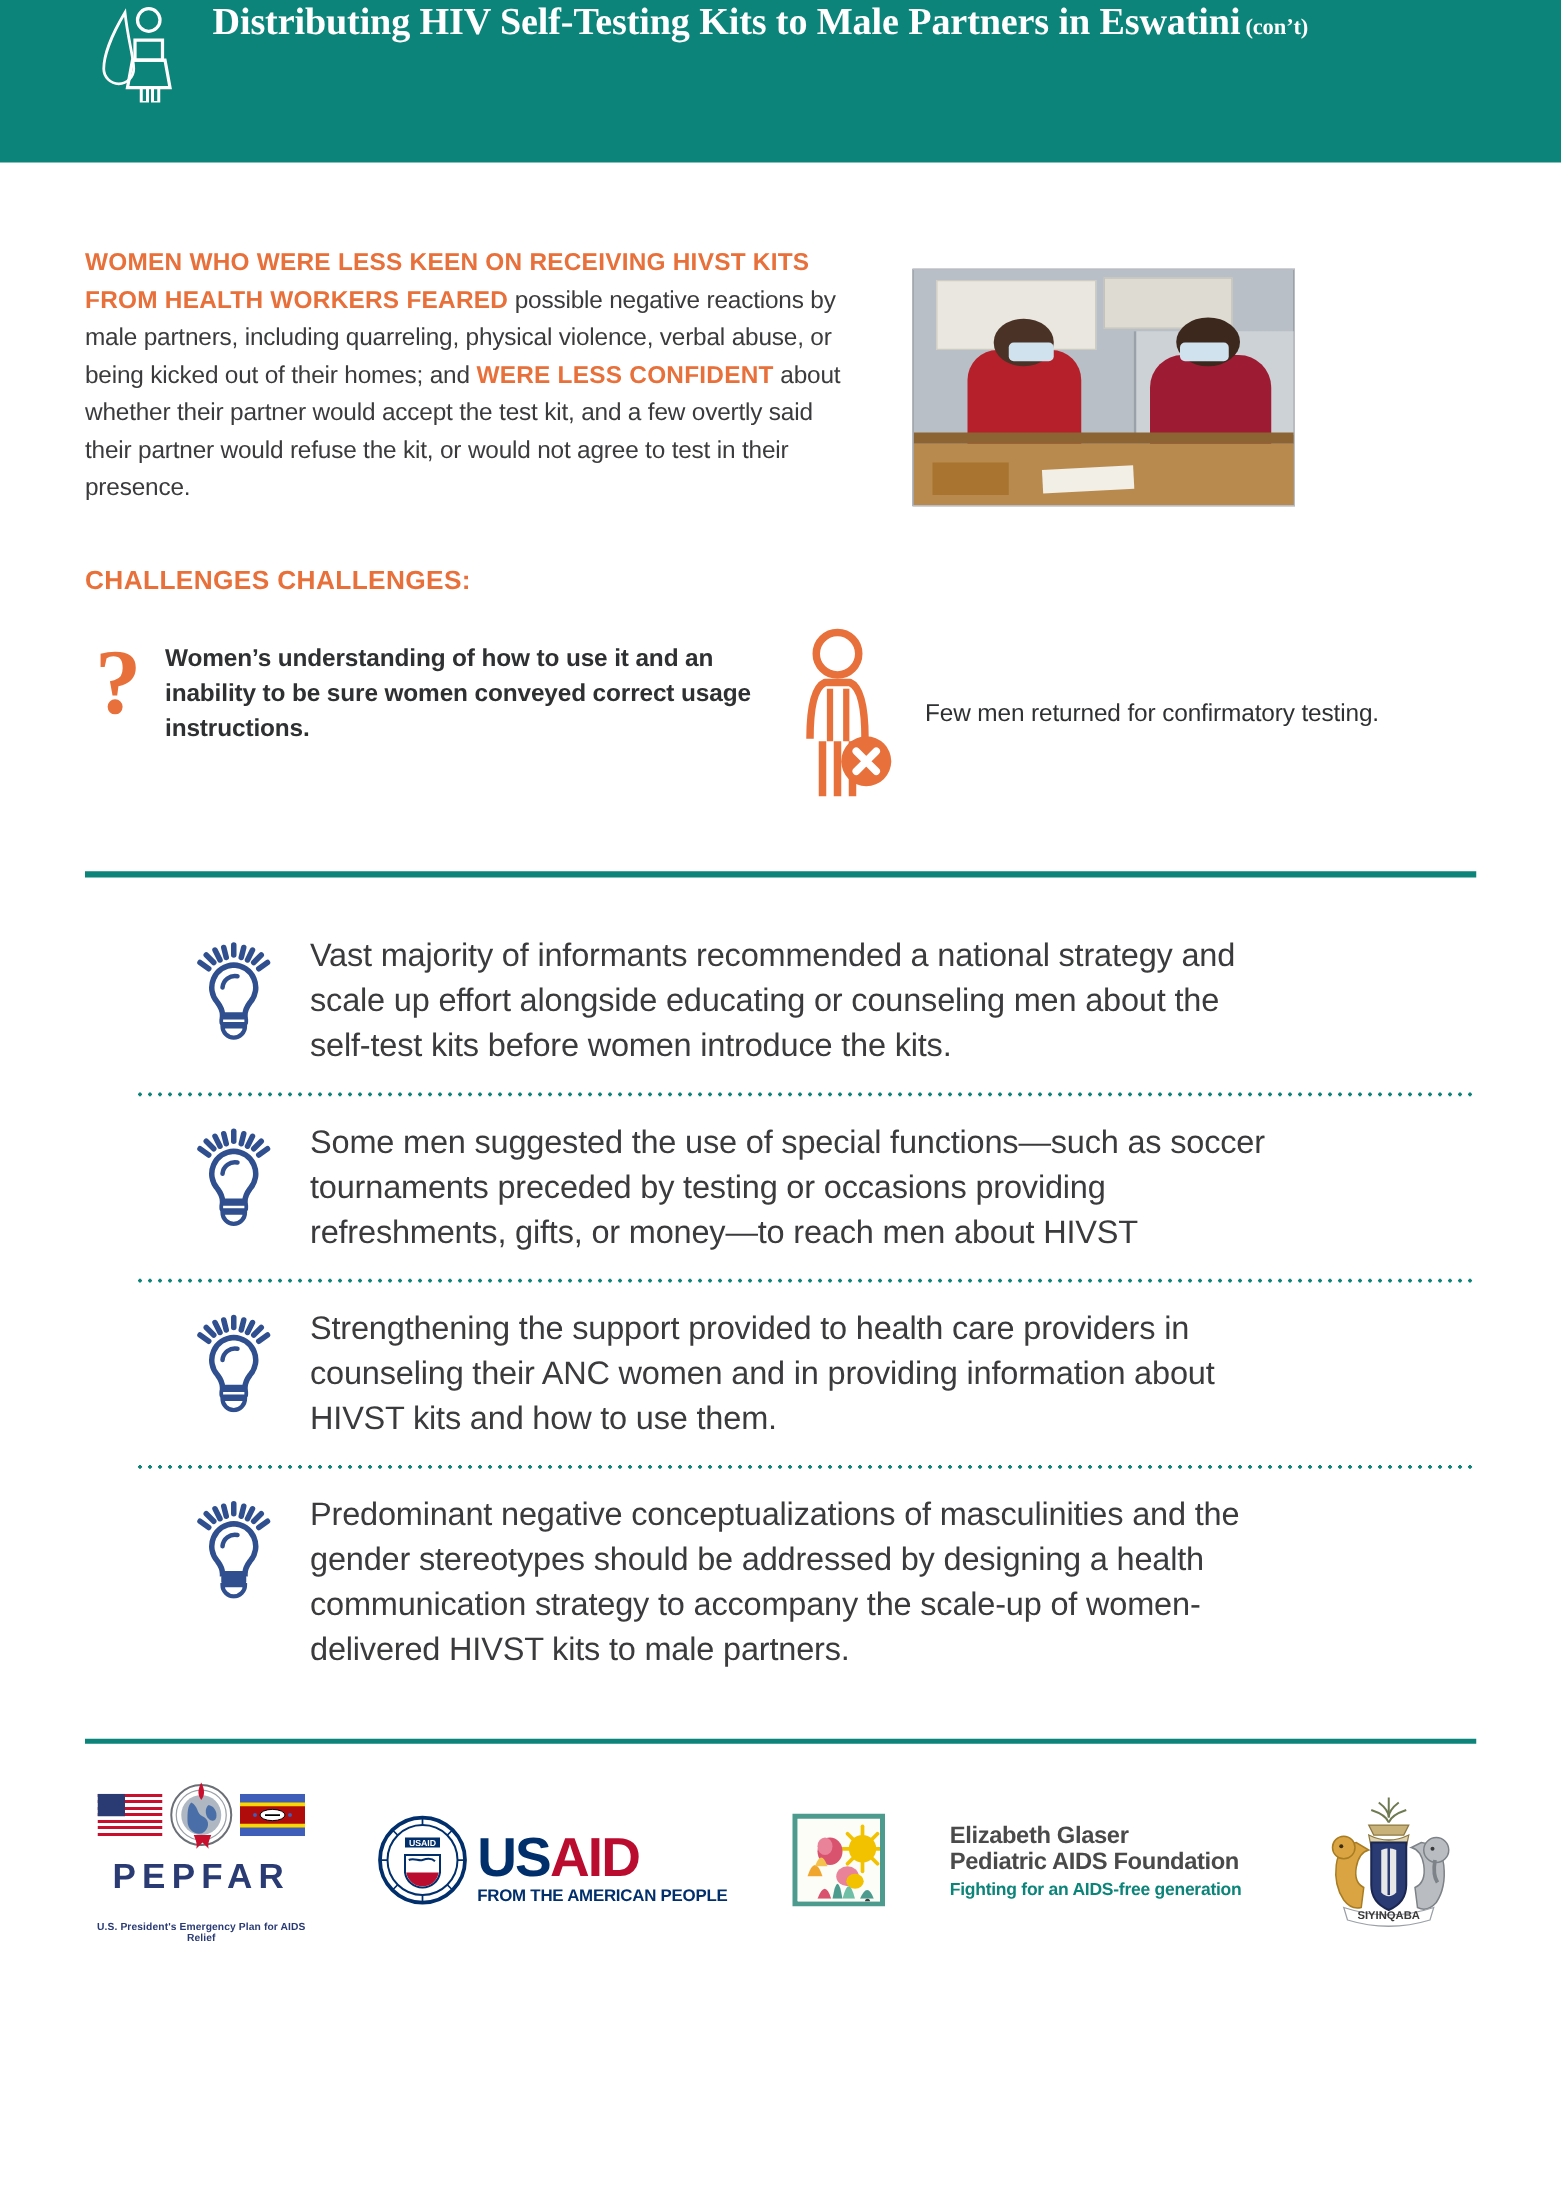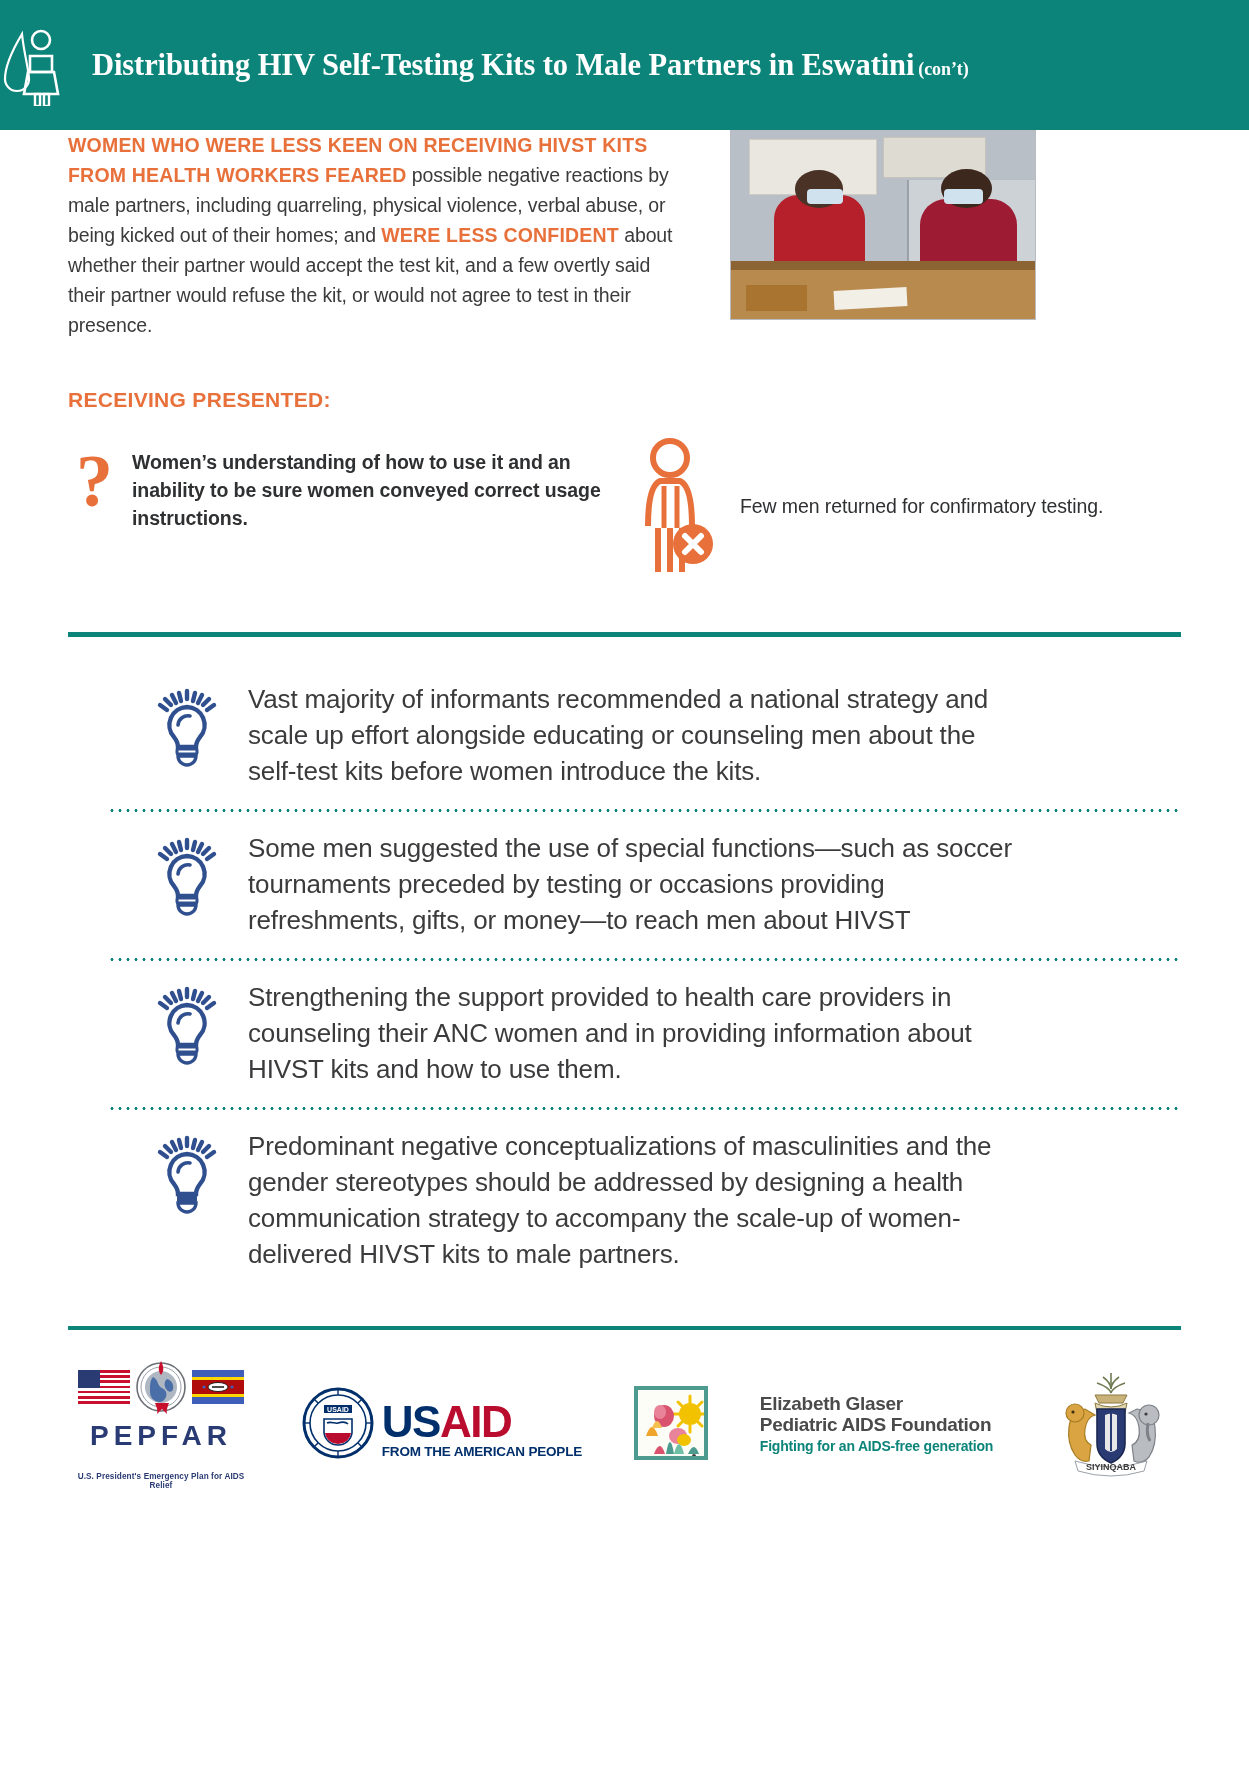--- a/index.html
+++ b/index.html
@@ -12,21 +12,22 @@
     position: relative;
     overflow: hidden;
   }
 
   
   .header {
     width: 100%;
     height: 130px;
     background: #0c8479;
     display: flex;
-    align-items: center;
+    align-items: flex-start;
+    padding-left: 78px;
   }
   .header-icon { width: 66px; height: 82px; flex: 0 0 auto; }
   .header-title {
     margin-left: 26px;
     color: #ffffff;
     font-family: "Liberation Serif", serif;
     font-weight: bold;
     font-size: 30.5px;
     letter-spacing: -0.1px;
     white-space: nowrap;
@@ -38,21 +39,22 @@
     vertical-align: baseline;
     margin-left: 4px;
   }
 
   
   .content { padding: 0 68px; position: relative; }
 
   
   .intro-row {
     display: flex;
-    align-items: flex-start;
+    align-items: flex-end;
+    margin-top: 65px;
   }
   .intro-text {
     width: 620px;
     font-size: 19.5px;
     line-height: 30px;
     color: #3b3b3d;
     letter-spacing: -0.15px;
   }
   .hl {
     color: #e8703a;
@@ -255,21 +257,21 @@
       <div class="ph-p2-body"></div>
       <div class="ph-p2-head"></div>
       <div class="ph-p2-mask"></div>
       <div class="ph-desk2"></div>
       <div class="ph-desk"></div>
       <div class="ph-paper"></div>
       <div class="ph-box"></div>
     </div>
   </div>
 
-  <div class="chal-head">RECEIVING PRESENTED:</div>
+  <div class="chal-head">CHALLENGES CHALLENGES:</div>
 
   <div class="chal-row">
 
     <div class="chal-item first">
       <div class="chal-q">?</div>
       <div class="chal-text">Women’s understanding of how to use it and an inability to be sure women conveyed correct usage instructions.</div>
     </div>
 
     <div class="chal-item second">
       <span class="chal-person">

